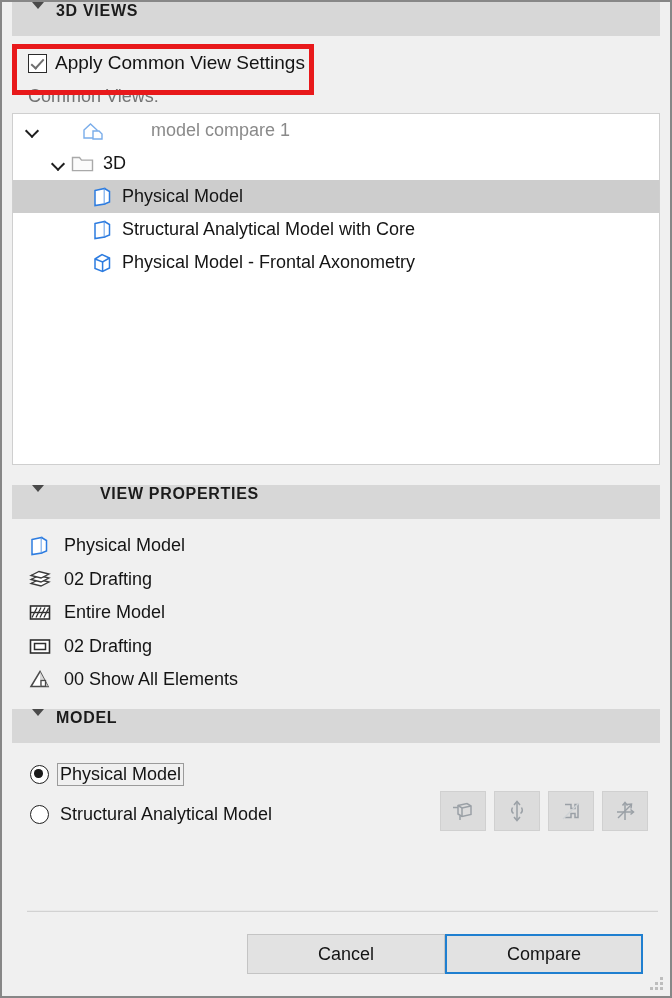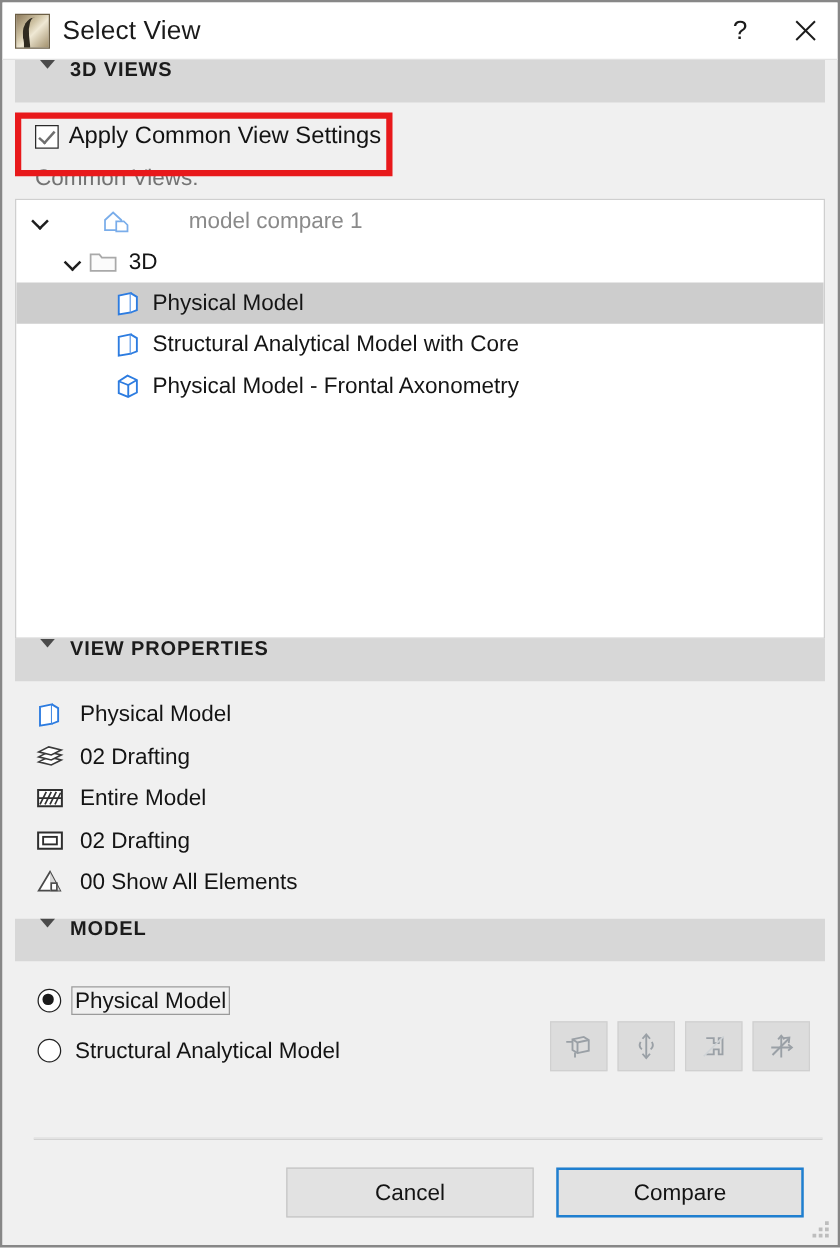--- a/index.html
+++ b/index.html
@@ -274,21 +274,20 @@
   }
   .sep {
     height: 1px;
     background: #d2d2d2;
     border-top: 1px solid #e9e9e9;
     margin: 0 12px 0 25px;
   }
   .btn-row {
     display: flex;
     justify-content: flex-end;
-    gap: 18px;
     padding: 22px 27px 0 0;
   }
   .btn {
     width: 198px;
     height: 40px;
     background: #e2e2e2;
     border: 1px solid #c4c4c4;
     box-sizing: border-box;
     font-size: 18px;
     color: #141414;
@@ -312,33 +311,20 @@
     width: 3px; height: 3px;
     background: #bdbdbd;
     display:block;
   }
 </style>
 </head>
 <body>
 
 <div class="dialog">
 
-  <div class="titlebar">
-    <div class="app-icon"></div>
-    <div class="title-text">Select View</div>
-    <div class="title-btns">
-      <div class="title-btn help">?</div>
-      <div class="title-btn">
-        <svg width="19" height="19" viewBox="0 0 19 19" aria-hidden="true">
-          <line x1="2" y1="2" x2="17" y2="17" stroke="#1b1b1b" stroke-width="1.5"></line>
-          <line x1="17" y1="2" x2="2" y2="17" stroke="#1b1b1b" stroke-width="1.5"></line>
-        </svg>
-      </div>
-    </div>
-  </div>
 
   <div class="content">
 
     <div style="position:relative;">
       <div class="section-header">
         <div class="tri"></div>
         <div class="sh-label">3D VIEWS</div>
       </div>
 
       <div class="checkbox-row" style="margin-top:12px;">
@@ -400,21 +386,21 @@
             <path d="M4 7 L11 2.5 L18.5 6 L18.5 16 L11.5 19.5 L4 16.5 Z" fill="#ffffff" stroke="#2d7ce0" stroke-width="1.5"></path>
             <path d="M4 7 L11.6 10 L18.5 6" fill="none" stroke="#2d7ce0" stroke-width="1.5"></path>
             <path d="M11.6 10 L11.6 19.4" fill="none" stroke="#2d7ce0" stroke-width="1.5"></path>
           </svg>
         </div>
         <span>Physical Model - Frontal Axonometry</span>
       </div>
 
     </div>
 
-    <div class="section-header" style="">
+    <div class="section-header" style="margin-top:20px;gap:44px;">
       <div class="tri"></div>
       <div class="sh-label">VIEW PROPERTIES</div>
     </div>
 
     <div class="vp-list">
 
       <div class="vp-row">
         <div class="vicon">
           <svg width="23" height="22" viewBox="0 0 23 22" aria-hidden="true">
             <path d="M4 4.5 L13.5 2.5 L13.5 18 L4 19.5 Z" fill="#ffffff" stroke="#2d7ce0" stroke-width="1.5"></path>

